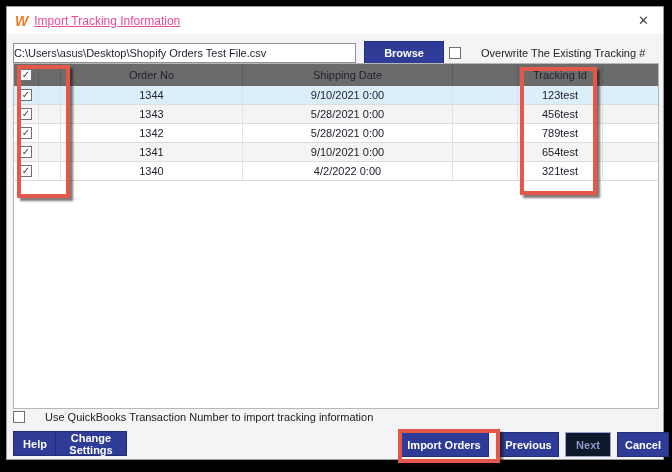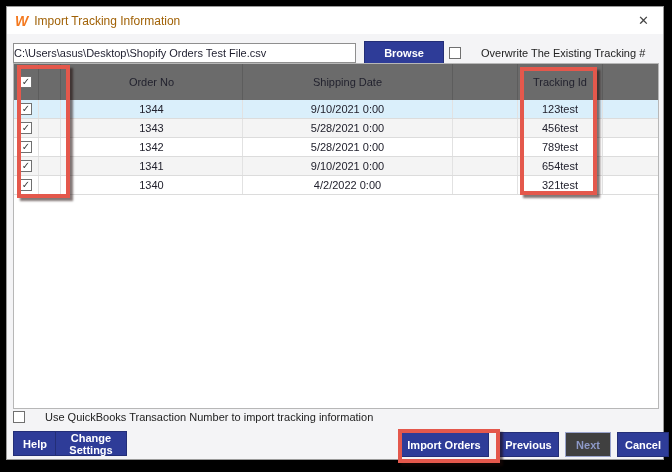--- a/index.html
+++ b/index.html
@@ -19,21 +19,21 @@
   .titlebar {
     position:absolute; left:0; top:0; right:0; height:27px;
     background:#ffffff;
     display:flex; align-items:center; padding:0 8px;
   }
   .app-icon {
     color:#f4791f; font-weight:bold; font-style:italic;
     font-size:14px; margin-right:7px; line-height:1;
     letter-spacing:-1px;
   }
-  .title-text { font-size:12px; color:#a16207; }
+  .title-text { font-size:12px; color:#ec4899;text-decoration:underline; }
   .close-btn {
     margin-left:auto; color:#444; font-size:13px; line-height:1;
     padding:2px 6px; cursor:default;
   }
   
   .file-input {
     position:absolute; left:6px; top:36px; width:343px; height:20px;
     background:#fff; border:1px solid #8f8f8f;
     font-size:11px; color:#1e1e2e; padding:0 0;
     font-family:"Liberation Sans", sans-serif;
@@ -60,21 +60,21 @@
     position:absolute; left:6px; top:56px; width:646px; height:346px;
     background:#fff; border:1px solid #b7b7b7;
     overflow:hidden;
   }
   .grid-row {
     display:grid;
     grid-template-columns:25px 22px 182px 210px 65px 85px 1fr;
     align-items:stretch;
   }
   .grid-header {
-    background:#6b6b6b; color:#fff; height:36px;
+    background:#6b6b6b; color:#fff; height:22px;
     font-size:11px;
     text-align:center;
   }
   .grid-header .cell { border-right:1px solid #5d5d5d; }
   .cell {
     display:flex; align-items:center; justify-content:center;
     font-size:11px; color:#22222e;
     border-right:1px solid #e2e2e2;
     overflow:hidden; white-space:nowrap;
   }
@@ -82,21 +82,21 @@
   .data-row.stripe { background:#f4f4f4; }
   .data-row.selected { background:#daeffb; }
   
   .qb-row { left:6px; top:404px; }
   .help-btn { position:absolute; left:6px; top:424px; width:44px; height:25px; }
   .settings-btn { position:absolute; left:48px; top:424px; width:72px; height:25px; }
   .import-btn { position:absolute; left:392px; top:425px; width:90px; height:25px; }
   .previous-btn { position:absolute; left:491px; top:425px; width:61px; height:25px; }
   .next-btn {
     position:absolute; left:558px; top:425px; width:46px; height:25px;
-    background:#404040; border-color:#9aa4cc; color:#8d99c8;
+    background:#0f172a; border-color:#9aa4cc; color:#8d99c8;
   }
   .cancel-btn { position:absolute; left:610px; top:425px; width:52px; height:25px; }
   
   .annot {
     position:absolute; border:4px solid #e4584c;
     box-shadow:3px 3px 2px rgba(30,10,8,0.55);
     pointer-events:none;
   }
   .annot-checkbox-col { left:10px; top:58px; width:53px; height:133px; }
   .annot-tracking-col { left:513px; top:60px; width:77px; height:128px; }

